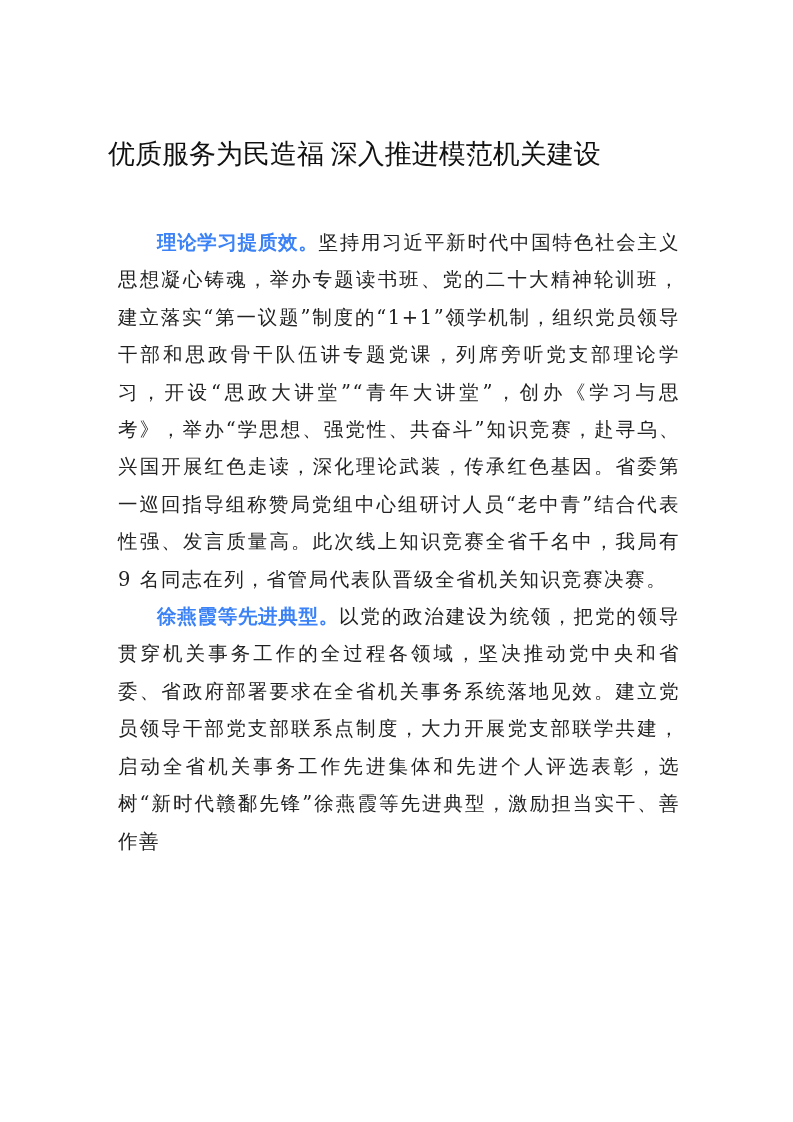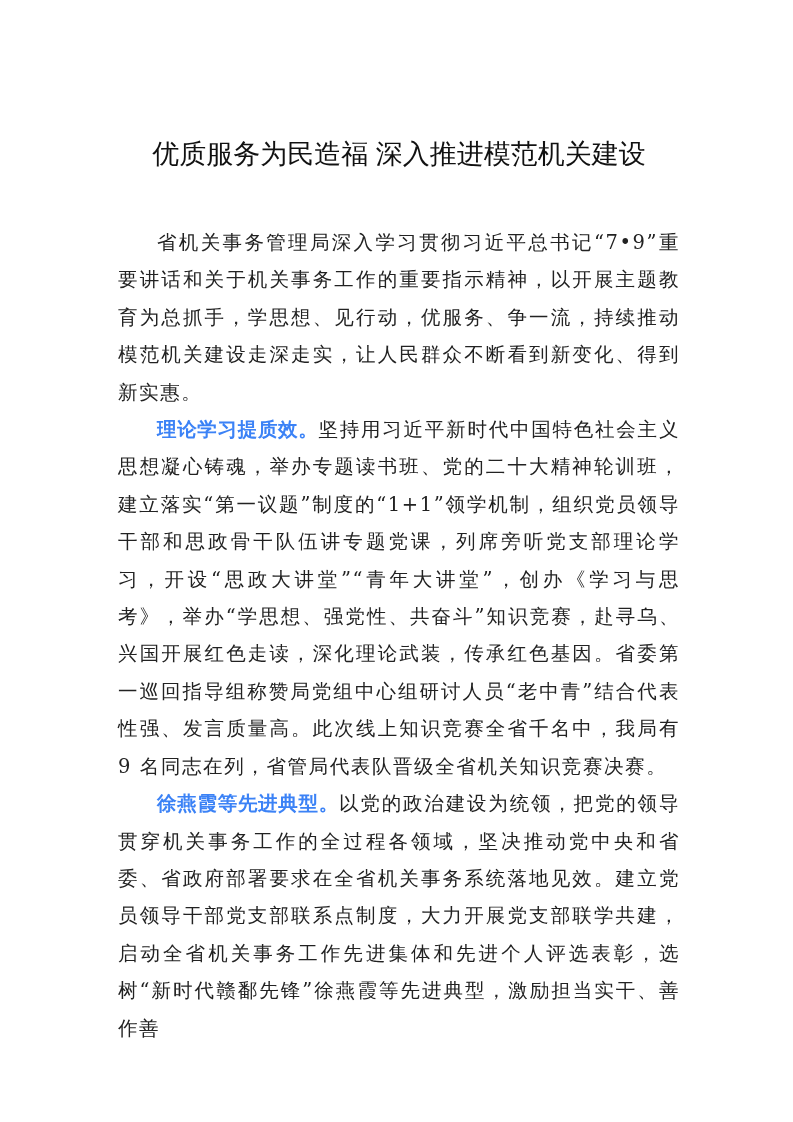--- a/index.html
+++ b/index.html
@@ -6,23 +6,23 @@
     body { width: 793px; height: 1122px; position: relative; overflow: hidden; }
     .page {
       position: absolute;
       left: 118px;
       top: 132px;
       width: 562px;
       color: #1a1a1a;
       font-family: "DejaVu Serif", "Liberation Serif", serif;
     }
     .title {
-      text-align: center;
+      text-align: left;
       font-size: 27px;
-      font-family: Liberation Sans, sans-serif;
+      font-family: Liberation Serif, serif;
       font-weight: normal;
       margin: 0 0 0 0;
       height: 50px;
       line-height: 44px;
       letter-spacing: 0px;
       color: #111;
       white-space: nowrap;
       margin-left: -10px;
       margin-right: -10px;
     }
@@ -42,17 +42,16 @@
       color: #3b82f6;
       letter-spacing: 0.5px;
     }
   </style>
 </head>
 <body>
 
 <div class="page">
   <h1 class="title">优质服务为民造福  深入推进模范机关建设</h1>
   <div class="body">
-    <p class="para"><span class="lead"></span><span>省机关事务管理局深入学习贯彻习近平总书记“7•9”重要讲话和关于机关事务工作的重要指示精神，以开展主题教育为总抓手，学思想、见行动，优服务、争一流，持续推动模范机关建设走深走实，让人民群众不断看到新变化、得到新实惠。</span></p>
     <p class="para"><span class="lead">理论学习提质效。</span><span>坚持用习近平新时代中国特色社会主义思想凝心铸魂，举办专题读书班、党的二十大精神轮训班，建立落实“第一议题”制度的“1+1”领学机制，组织党员领导干部和思政骨干队伍讲专题党课，列席旁听党支部理论学习，开设“思政大讲堂”“青年大讲堂”，创办《学习与思考》，举办“学思想、强党性、共奋斗”知识竞赛，赴寻乌、兴国开展红色走读，深化理论武装，传承红色基因。省委第一巡回指导组称赞局党组中心组研讨人员“老中青”结合代表性强、发言质量高。此次线上知识竞赛全省千名中，我局有 9 名同志在列，省管局代表队晋级全省机关知识竞赛决赛。</span></p>
     <p class="para"><span class="lead">徐燕霞等先进典型。</span><span>以党的政治建设为统领，把党的领导贯穿机关事务工作的全过程各领域，坚决推动党中央和省委、省政府部署要求在全省机关事务系统落地见效。建立党员领导干部党支部联系点制度，大力开展党支部联学共建，启动全省机关事务工作先进集体和先进个人评选表彰，选树“新时代赣鄱先锋”徐燕霞等先进典型，激励担当实干、善作善</span></p>
   </div>
 </div>
 
 </body></html>

